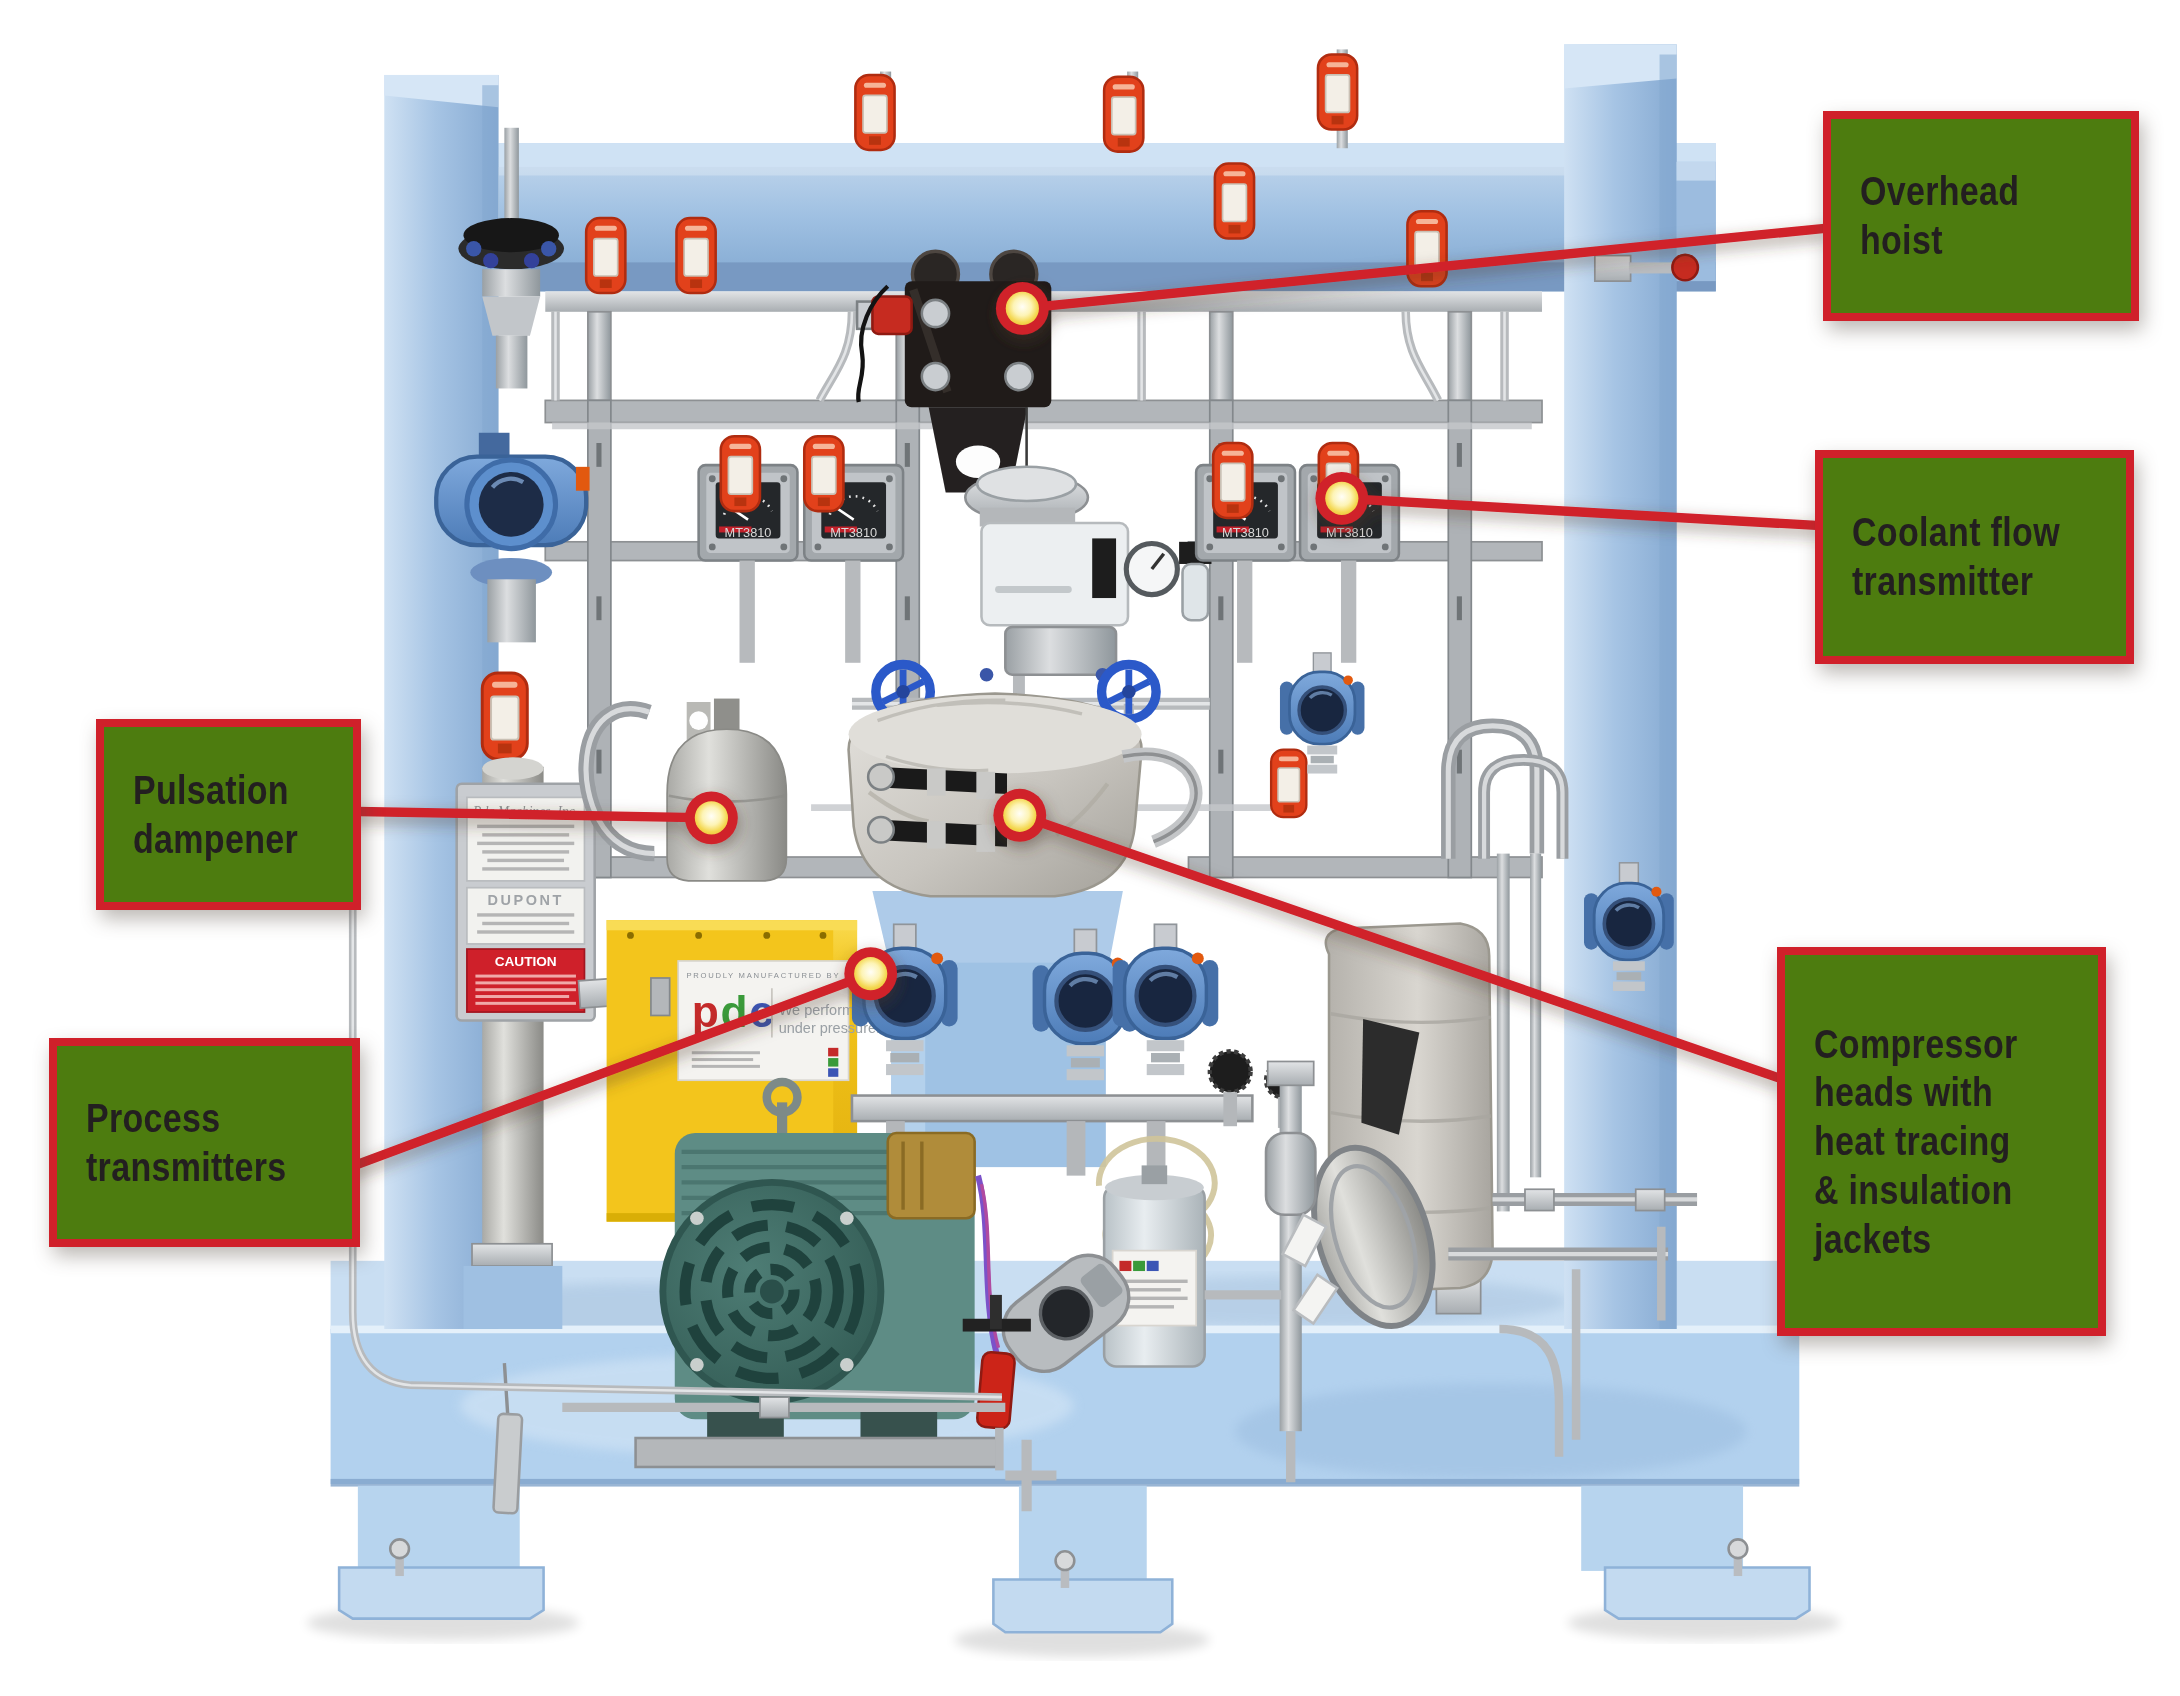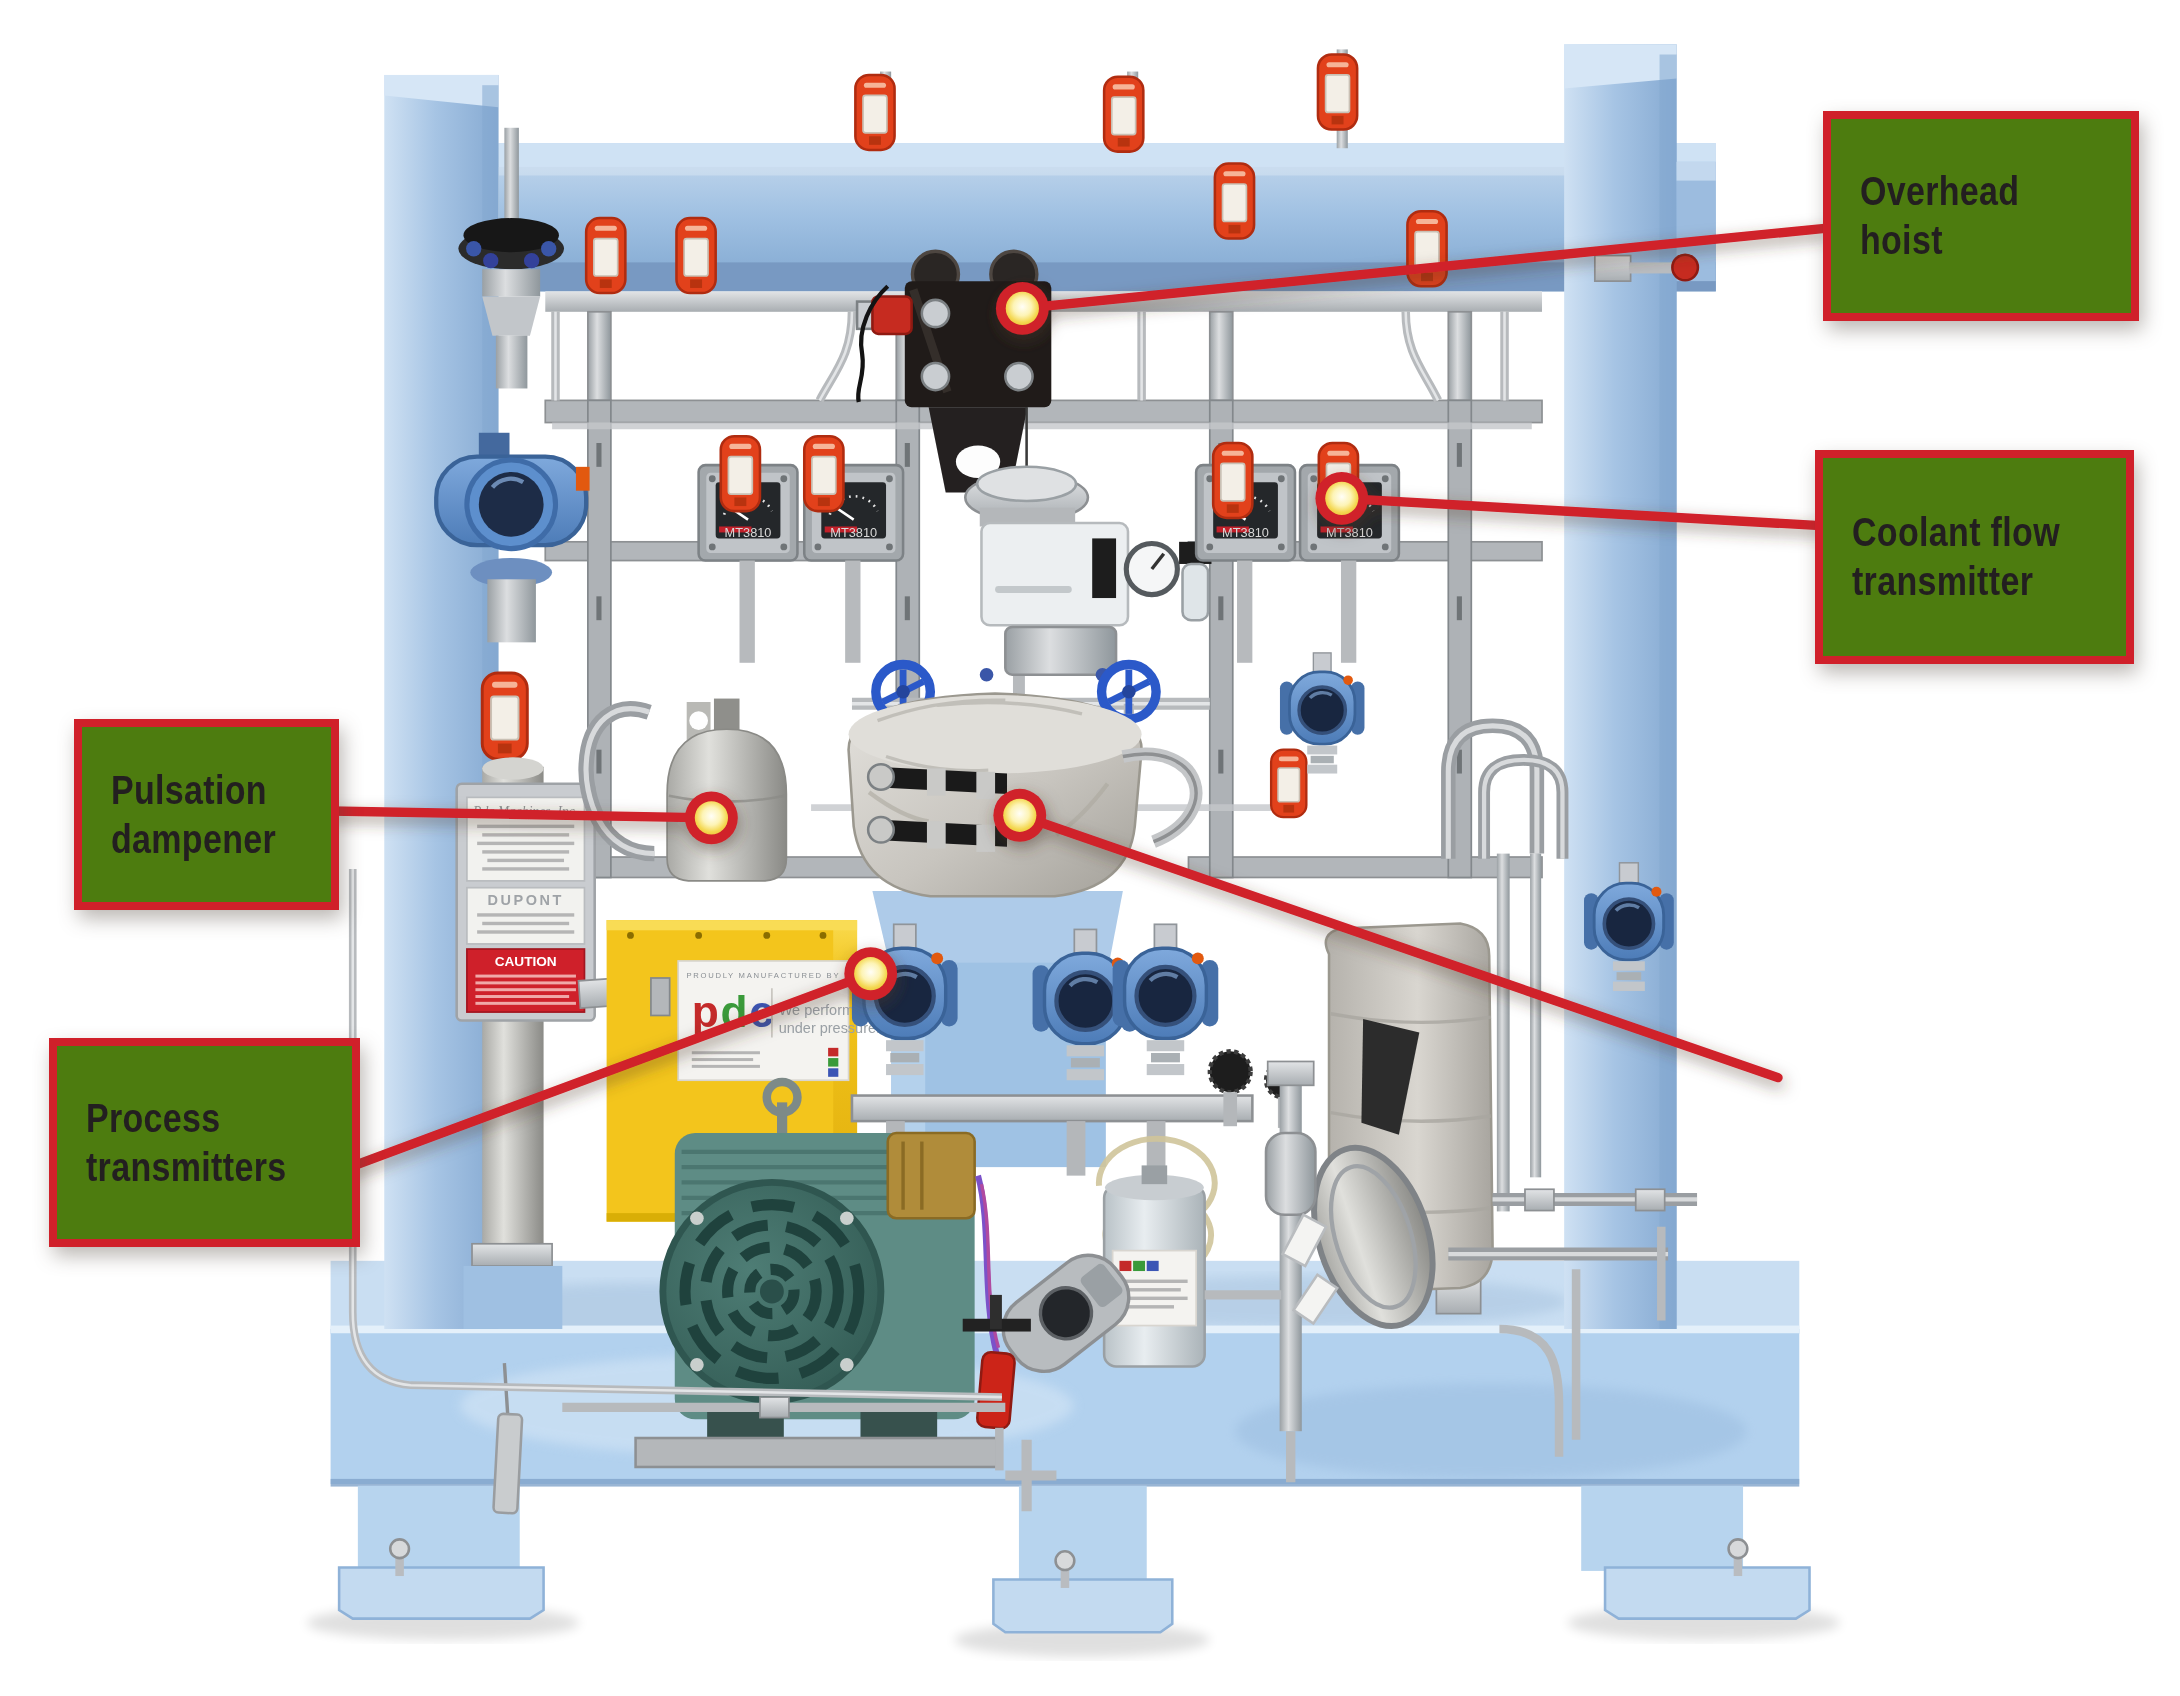--- a/index.html
+++ b/index.html
@@ -568,23 +568,30 @@
 </svg>
 
 <div class="callout" style="left:1823px;top:111px;width:300px;height:194px;">
   <span class="callout-text">Overhead
 hoist</span>
 </div>
 <div class="callout" style="left:1815px;top:450px;width:303px;height:198px;">
   <span class="callout-text">Coolant flow
 transmitter</span>
 </div>
-<div class="callout" style="left:74px;top:719px;width:249px;height:175px;">
+<div class="callout" style="left:96px;top:719px;width:249px;height:175px;">
   <span class="callout-text">Pulsation
 dampener</span>
 </div>
 <div class="callout" style="left:49px;top:1038px;width:295px;height:193px;align-items:center;">
   <span class="callout-text">Process
 transmitters</span>
 </div>
-
+<div class="callout" style="left:1777px;top:947px;width:313px;height:373px;">
+  <span class="callout-text">Compressor
+heads with
+heat tracing
+&amp; insulation
+jackets</span>
 </div>
 
+</div>
+
 
 </body></html>

